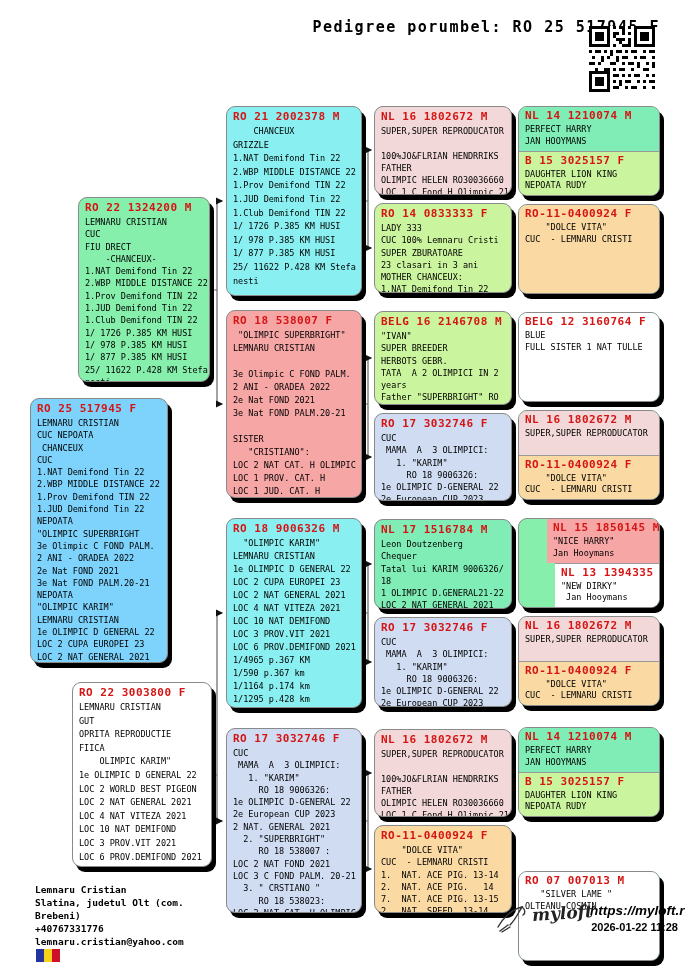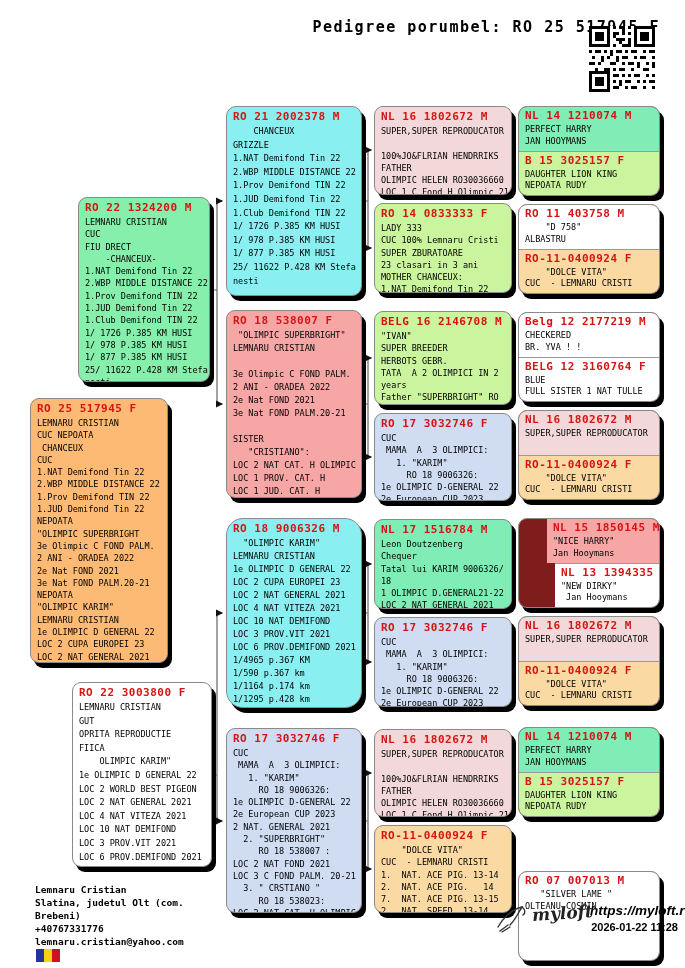--- a/index.html
+++ b/index.html
@@ -2,21 +2,21 @@
 <html><head>
 <meta charset="utf-8">
 <style>
   html,body{margin:0;padding:0;}
   body{width:685px;height:968px;position:relative;background:#fff;overflow:hidden;
        font-family:"DejaVu Sans Mono",monospace;}
   .title{position:absolute;left:0;top:18px;width:660px;text-align:right;
          font-weight:bold;font-size:15px;letter-spacing:1.5px;color:#000;}
   .connectors{position:absolute;left:0;top:0;}
   .box,.pair{position:absolute;border:1px solid #8a8a8a;border-radius:9px;
-       box-shadow:4px 5px 0 #000;box-sizing:border-box;overflow:hidden;background:#7f1d1d;}
+       box-shadow:4px 5px 0 #000;box-sizing:border-box;overflow:hidden;background:#86efac;}
   .box{padding:3px 6px;}
   .pair{display:flex;flex-direction:column;padding:0;}
   .half{flex:1;padding:2px 6px;box-sizing:border-box;overflow:hidden;}
   .half + .half{border-top:1px solid #999;}
   .ring{font-weight:bold;font-size:11px;letter-spacing:.5px;color:#d61414;
         white-space:pre;margin-bottom:2px;}
   .bodytext{white-space:pre;font-size:8.5px;color:#000;}
   .lh123{line-height:12.3px}.lh130{line-height:13px}.lh136{line-height:13.6px}.lh118{line-height:11.8px}
   .qr{position:absolute;left:589px;top:26px;width:66px;height:66px;}
   .footer{position:absolute;left:35px;top:883px;font-weight:bold;font-size:9.5px;
@@ -98,21 +98,21 @@
 2.WBP MIDDLE DISTANCE 22
 1.Prov Demifond TIN 22
 1.JUD Demifond Tin 22
 1.Club Demifond TIN 22
 1/ 1726 P.385 KM HUSI
 1/ 978 P.385 KM HUSI
 1/ 877 P.385 KM HUSI
 25/ 11622 P.428 KM Stefa
 nesti</div>
 </div>
-<div class="box" style="left: 30px; top: 398px; width: 138px; height: 265px; background: #fdba74;">
+<div class="box" style="left: 30px; top: 398px; width: 138px; height: 265px; background: #7dd3fc;">
   <div class="ring">RO 25 517945 F</div>
   <div class="bodytext lh123">LEMNARU CRISTIAN
 CUC NEPOATA
  CHANCEUX
 CUC
 1.NAT Demifond Tin 22
 2.WBP MIDDLE DISTANCE 22
 1.Prov Demifond TIN 22
 1.JUD Demifond Tin 22
 NEPOATA
@@ -137,21 +137,21 @@
     OLIMPIC KARIM"
 1e OLIMPIC D GENERAL 22
 LOC 2 WORLD BEST PIGEON
 LOC 2 NAT GENERAL 2021
 LOC 4 NAT VITEZA 2021
 LOC 10 NAT DEMIFOND
 LOC 3 PROV.VIT 2021
 LOC 6 PROV.DEMIFOND 2021</div>
 </div>
 
-<div class="box" style="left: 226px; top: 106px; width: 136px; height: 190px; background: rgb(138, 239, 240); border-radius: 10px;">
+<div class="box" style="left: 226px; top: 106px; width: 136px; height: 190px; background: rgb(138, 239, 240);">
   <div class="ring">RO 21 2002378 M</div>
   <div class="bodytext lh136">    CHANCEUX
 GRIZZLE
 1.NAT Demifond Tin 22
 2.WBP MIDDLE DISTANCE 22
 1.Prov Demifond TIN 22
 1.JUD Demifond Tin 22
 1.Club Demifond TIN 22
 1/ 1726 P.385 KM HUSI
 1/ 978 P.385 KM HUSI
@@ -168,21 +168,21 @@
 2 ANI - ORADEA 2022
 2e Nat FOND 2021
 3e Nat FOND PALM.20-21
 
 SISTER
    "CRISTIANO":
 LOC 2 NAT CAT. H OLIMPIC
 LOC 1 PROV. CAT. H
 LOC 1 JUD. CAT. H</div>
 </div>
-<div class="box" style="left: 226px; top: 518px; width: 136px; height: 190px; background: rgb(138, 239, 240); border-radius: 17px;">
+<div class="box" style="left: 226px; top: 518px; width: 136px; height: 190px; background: rgb(138, 239, 240);">
   <div class="ring">RO 18 9006326 M</div>
   <div class="bodytext lh130">  "OLIMPIC KARIM"
 LEMNARU CRISTIAN
 1e OLIMPIC D GENERAL 22
 LOC 2 CUPA EUROPEI 23
 LOC 2 NAT GENERAL 2021
 LOC 4 NAT VITEZA 2021
 LOC 10 NAT DEMIFOND
 LOC 3 PROV.VIT 2021
 LOC 6 PROV.DEMIFOND 2021
@@ -288,37 +288,27 @@
     <div class="bodytext lh118">PERFECT HARRY
 JAN HOOYMANS</div>
   </div>
   <div class="half" style="background: rgb(203, 244, 158);">
     <div class="ring">B 15 3025157 F</div>
     <div class="bodytext lh118">DAUGHTER LION KING
 NEPOATA RUDY</div>
   </div>
 </div>
 <div class="pair" style="left:518px;top:204px;width:142px;height:90px">
-  <div class="half" style="background: rgb(255, 255, 255);">
-    <div class="ring">RO 11 403758 M</div>
-    <div class="bodytext lh118">    "D 758"
-ALBASTRU</div>
-  </div>
   <div class="half" style="background: rgb(250, 217, 163);">
     <div class="ring">RO-11-0400924 F</div>
     <div class="bodytext lh118">    "DOLCE VITA"
 CUC  - LEMNARU CRISTI</div>
   </div>
 </div>
 <div class="pair" style="left:518px;top:312px;width:142px;height:90px">
-  <div class="half" style="background: rgb(255, 255, 255);">
-    <div class="ring">Belg 12 2177219 M</div>
-    <div class="bodytext lh118">CHECKERED
-BR. YVA ! !</div>
-  </div>
   <div class="half" style="background: rgb(255, 255, 255);">
     <div class="ring">BELG 12 3160764 F</div>
     <div class="bodytext lh118">BLUE
 FULL SISTER 1 NAT TULLE</div>
   </div>
 </div>
 <div class="pair" style="left:518px;top:410px;width:142px;height:90px">
   <div class="half" style="background: rgb(242, 216, 216);">
     <div class="ring">NL 16 1802672 M</div>
     <div class="bodytext lh118">SUPER,SUPER REPRODUCATOR</div>

